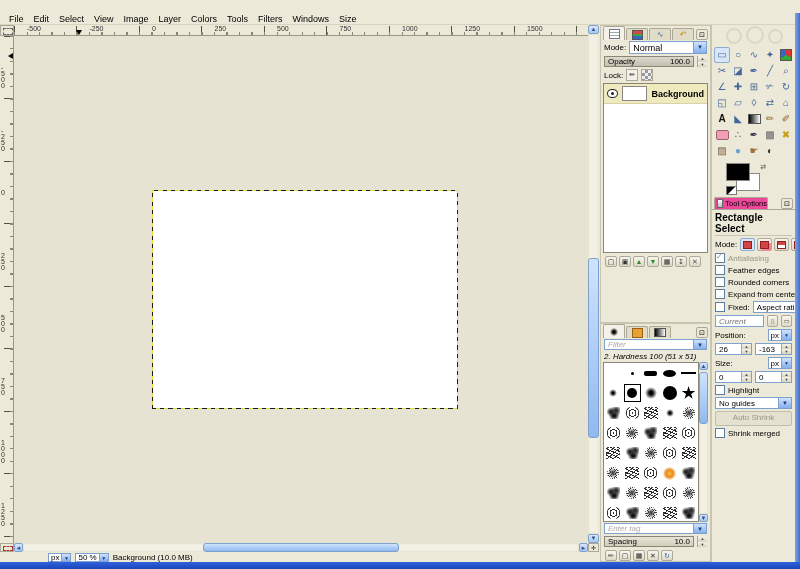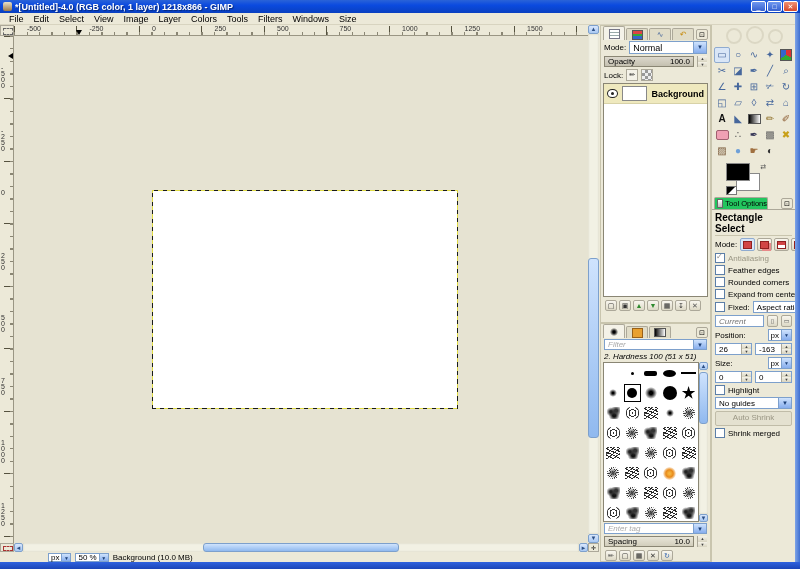--- a/index.html
+++ b/index.html
@@ -58,21 +58,21 @@
   .combo .arr{width:12px;height:100%;background:linear-gradient(#cfe3fd,#86aded);border-left:1px solid #7da0cc;color:#1b3f77;font-size:6px;text-align:center;line-height:11px;}
   .spin{width:9px;height:100%;display:flex;flex-direction:column;border-left:1px solid #aca899;}
   .spin span{flex:1;font-size:4px;line-height:5px;text-align:center;background:linear-gradient(#f4f2e8,#d8d4c0);color:#444;}
 
   
   #layers-dock{left:600px;top:25px;width:111px;height:298px;background:#ece9d8;border:1px solid #c9c5ae;box-sizing:border-box;}
   .row{display:flex;align-items:center;gap:3px;padding:1px 3px;}
   #opacity-bar{flex:1;height:11px;border:1px solid #8a8674;background:linear-gradient(#dcd8cc,#c4c0b0);display:flex;align-items:center;justify-content:space-between;padding:0 3px;box-sizing:border-box;font-size:8px;}
   .lock-chip{width:10px;height:10px;border:1px solid #aca899;background:#f4f2e8;font-size:7px;line-height:9px;text-align:center;}
   .checker{background:repeating-conic-gradient(#999 0 25%,#eee 0 50%);background-size:6px 6px;}
-  #layer-list{background:#fff;border:1px solid #8a8674;margin:1px 2px;height:214px;box-sizing:border-box;}
+  #layer-list{background:#fff;border:1px solid #8a8674;margin:1px 2px;height:170px;box-sizing:border-box;}
   #layer-row{display:flex;align-items:center;gap:4px;background:#efe9be;border-bottom:1px solid #d8d2a8;padding:2px 3px;}
   .eye{width:10px;height:7px;border:1px solid #222;border-radius:50%;position:relative;background:#fff;}
   .eye::after{content:"";position:absolute;left:3px;top:1.5px;width:3px;height:3px;border-radius:50%;background:#222;}
   #layer-thumb{width:28px;height:13px;background:#fff;border:1px solid #888;}
   #layer-name{font-weight:bold;font-size:9px;}
   #layers-btns{display:flex;gap:2px;padding:2px 4px;}
   .dock-btn{width:12px;height:11px;border:1px solid #aca899;border-radius:2px;background:linear-gradient(#f8f6ee,#ddd9c6);font-size:7px;line-height:10px;text-align:center;box-sizing:border-box;color:#333;}
 
   
   #brushes-dock{left:600px;top:323px;width:111px;height:239px;background:#ece9d8;border:1px solid #c9c5ae;box-sizing:border-box;}
@@ -112,21 +112,21 @@
   .chip-grad{width:11px;height:8px;background:linear-gradient(90deg,#000,#fff);border:1px solid #555;}
   .chip-pink{width:11px;height:8px;background:#f0a0b4;border:1px solid #a06070;border-radius:2px;}
   #color-area{position:relative;width:40px;height:32px;margin:4px 0 2px 14px;}
   #bg-swatch{position:absolute;left:10px;top:10px;width:22px;height:16px;background:#fff;border:1px solid #888;}
   #fg-swatch{position:absolute;left:0;top:0;width:22px;height:16px;background:#000;border:1px solid #888;}
   #swap-colors{position:absolute;right:0;top:0;font-size:7px;color:#555;}
   #reset-colors{position:absolute;left:0;bottom:0;width:9px;height:7px;background:linear-gradient(135deg,#000 0 49%,#fff 51%);border:1px solid #777;}
 
   
   #tool-options{margin-top:2px;}
-  #to-tab{display:flex;align-items:center;gap:2px;margin-left:2px;width:54px;height:12px;border:1px solid #aca899;border-bottom:none;border-radius:2px 2px 0 0;background:#22c55e;padding-left:2px;box-sizing:border-box;}
+  #to-tab{display:flex;align-items:center;gap:2px;margin-left:2px;width:54px;height:12px;border:1px solid #aca899;border-bottom:none;border-radius:2px 2px 0 0;background:#ec4899;padding-left:2px;box-sizing:border-box;}
   #to-tab .ic{width:7px;height:7px;border:1px solid #666;background:linear-gradient(#fff,#bbb);}
   #to-tab .lb{font-size:7.5px;white-space:nowrap;}
   #to-body{border-top:1px solid #aca899;background:#ece9d8;padding:2px 3px;}
   #to-title{font-weight:bold;font-size:10px;border-bottom:1px solid #c9c5ae;padding-bottom:1px;margin-bottom:2px;}
   .to-row{display:flex;align-items:center;gap:3px;margin:2px 0;}
   .cb{width:8px;height:8px;border:1px solid #5c7fa8;background:#fff;flex:0 0 auto;position:relative;}
   .cb.checked::after{content:"✓";position:absolute;left:0;top:-2px;font-size:8px;color:#8a8a8a;}
   .to-lbl{font-size:8px;white-space:nowrap;}
   .to-lbl.dis{color:#9a9684;}
   .mode-btn{width:15px;height:13px;border:1px solid #aca899;border-radius:2px;background:linear-gradient(#f8f6ee,#ddd9c6);display:flex;align-items:center;justify-content:center;box-sizing:border-box;}
@@ -146,29 +146,20 @@
   
   #right-strip{left:795px;top:13px;width:5px;height:549px;background:linear-gradient(90deg,#7da4e8,#3f6fd0);}
   #taskbar{left:0;top:562px;width:800px;height:7px;background:linear-gradient(#2f62de,#1b45b8);}
   .corner-btn{background:#ece9d8;border:1px solid #aca899;box-sizing:border-box;}
 </style>
 </head>
 <body>
 
 <div id="screen">
 
-  <div id="titlebar" class="abs">
-    <span id="appicon"></span>
-    <span class="ttl">*[Untitled]-4.0 (RGB color, 1 layer) 1218x866 - GIMP</span>
-    <span id="winbtns">
-      <span class="wbtn">_</span>
-      <span class="wbtn">□</span>
-      <span class="wbtn close">✕</span>
-    </span>
-  </div>
 
   <div id="menubar" class="abs">
       <span class="menu-item">File</span>
       <span class="menu-item">Edit</span>
       <span class="menu-item">Select</span>
       <span class="menu-item">View</span>
       <span class="menu-item">Image</span>
       <span class="menu-item">Layer</span>
       <span class="menu-item">Colors</span>
       <span class="menu-item">Tools</span>

